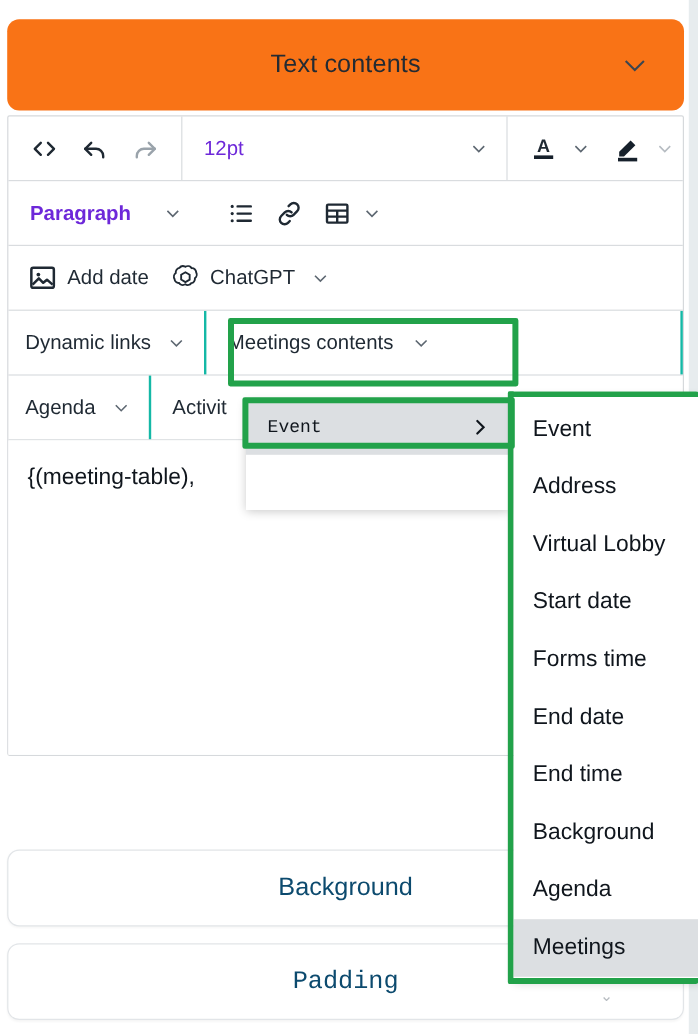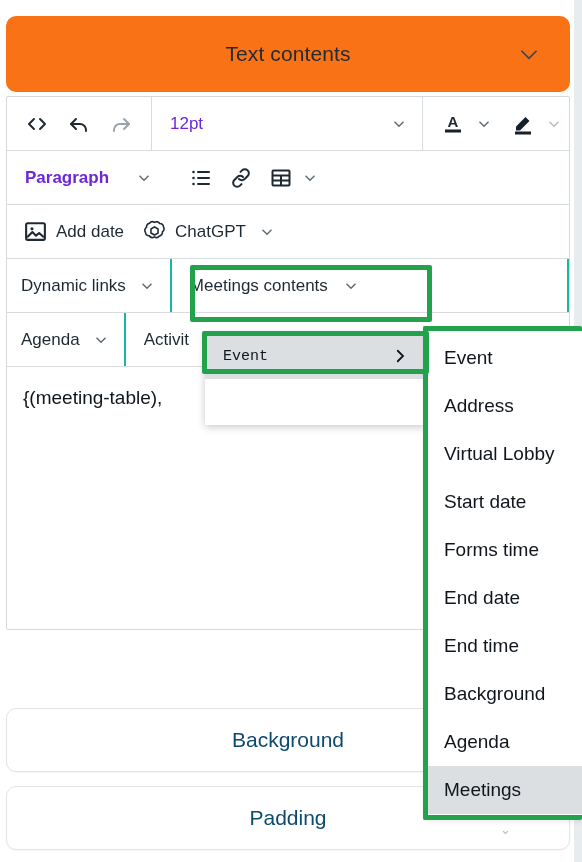--- a/index.html
+++ b/index.html
@@ -163,21 +163,21 @@
     background: #ffffff;
     border: 1px solid #e2e5e8;
     border-radius: 10px;
     display: flex; align-items: center; justify-content: center;
     font-size: 21px;
     color: #0c4a6e;
     z-index: 2;
     box-shadow: 0 1px 2px rgba(0,0,0,.04);
   }
   #section-background { top: 708px; }
-  #section-padding { top: 786px; }
+  #section-padding { top: 786px; font-family: Liberation Mono, monospace; }
 
   
   .hl {
     position: absolute;
     border: 5px solid #22a24a;
     z-index: 30;
     pointer-events: none;
     border-radius: 2px;
   }
   #hl-dyncontents { left: 190px; top: 265px; width: 242px; height: 57px; }

